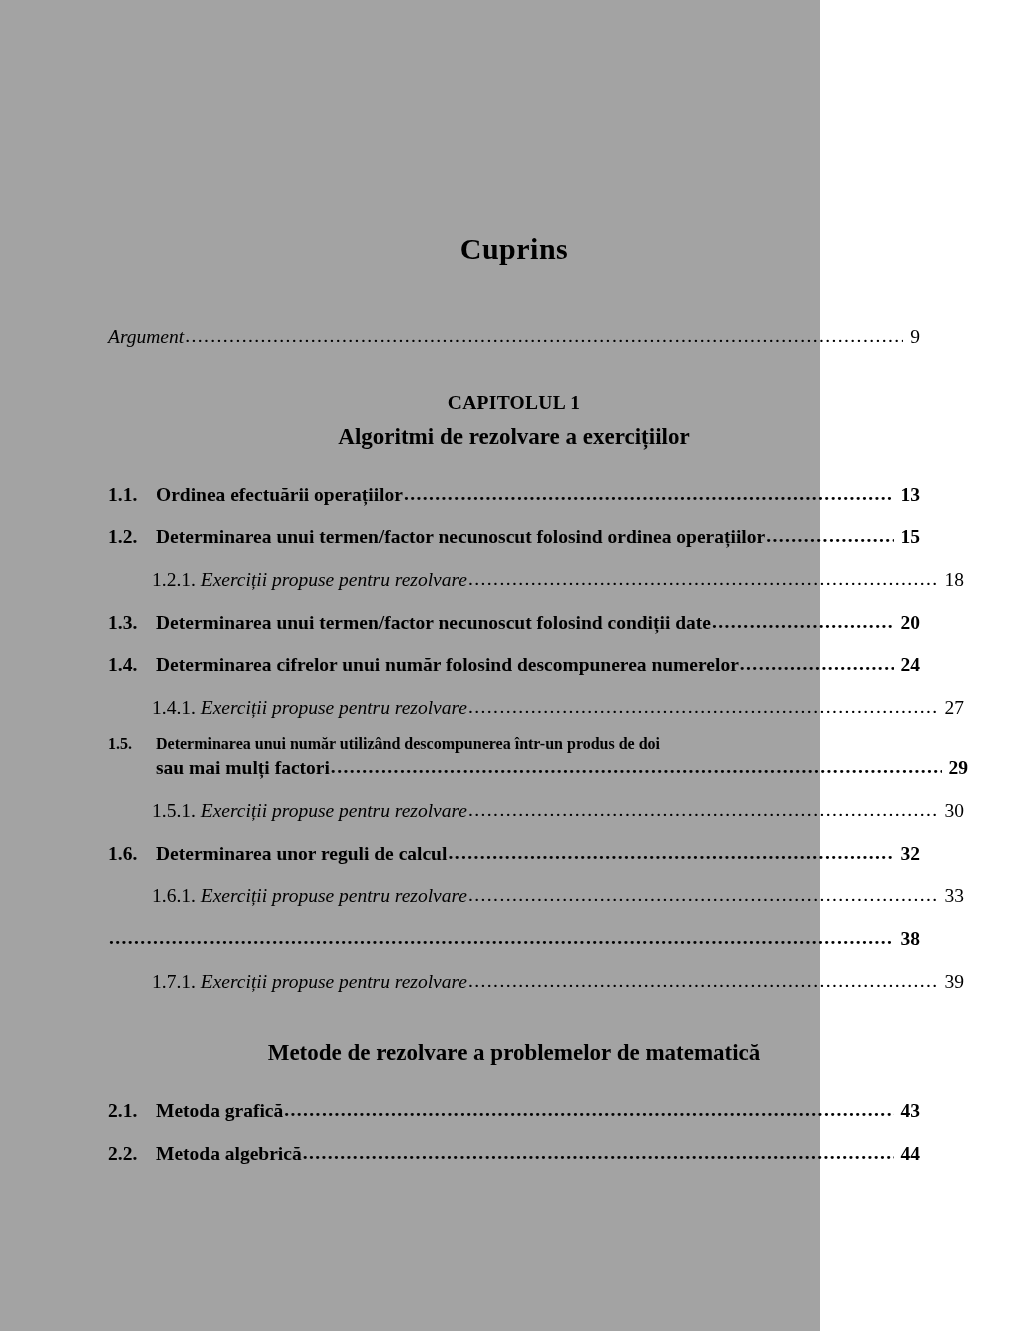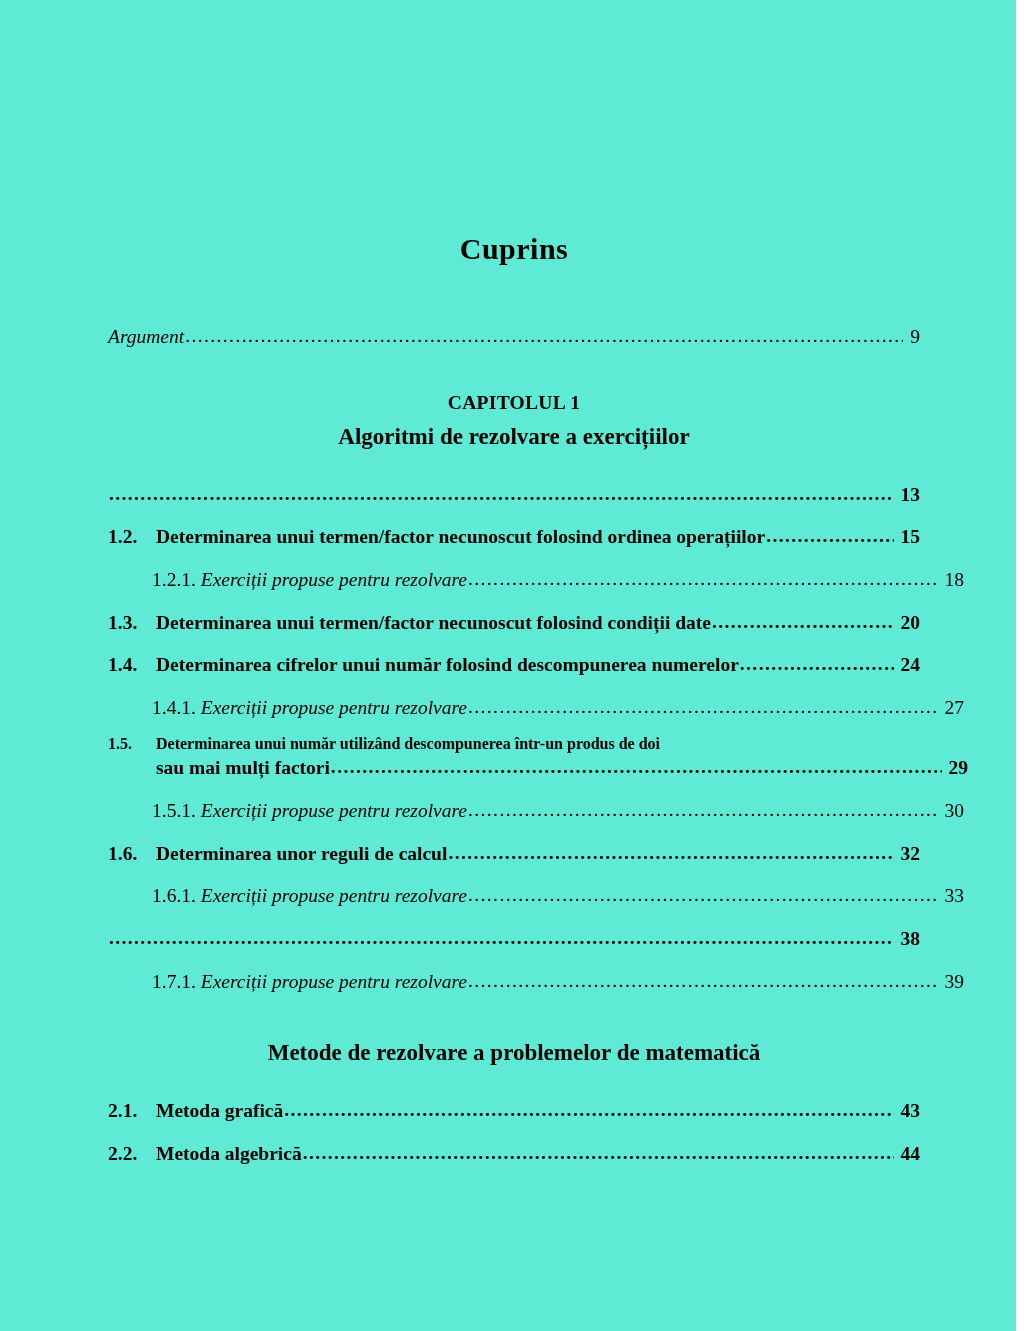--- a/index.html
+++ b/index.html
@@ -11,23 +11,23 @@
     width: 1024px;
     height: 1331px;
     font-family: "Liberation Serif", serif;
     color: #000000;
     position: relative;
     overflow: hidden;
   }
   .page {
     position: absolute;
     top: 0; left: 0;
-    width: 1016px;
+    width: 820px;
     height: 1331px;
-    background: #5eead4;
+    background: #a3a3a3;
   }
   .content {
     position: absolute;
     left: 108px;
     top: 232px;
     width: 812px;
   }
 
   .toc-title {
     text-align: center;
@@ -154,20 +154,21 @@
       <span class="dots">...........................................................................................................................................................</span>
       <span class="pg">9</span>
     </div>
 
     <div class="chapter-head">
       <div class="chapter-label">CAPITOLUL 1</div>
       <div class="chapter-title">Algoritmi de rezolvare a exercițiilor</div>
     </div>
 
     <div class="row lvl1">
+      <span class="lbl"><span class="num">1.1.</span><span class="titletext">Ordinea efectuării operațiilor</span></span>
       <span class="dots">...........................................................................................................................................................</span>
       <span class="pg">13</span>
     </div>
 
     <div class="row lvl1 gap-top">
       <span class="lbl"><span class="num">1.2.</span><span class="titletext">Determinarea unui termen/factor necunoscut folosind ordinea operațiilor</span></span>
       <span class="dots">...........................................................................................................................................................</span>
       <span class="pg">15</span>
     </div>
 

